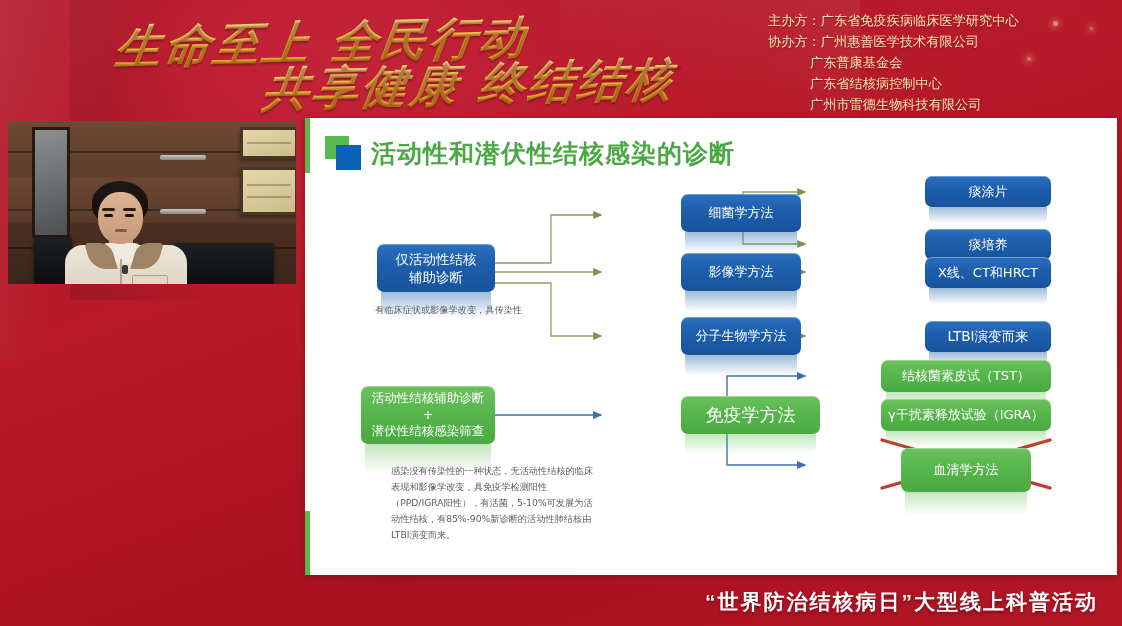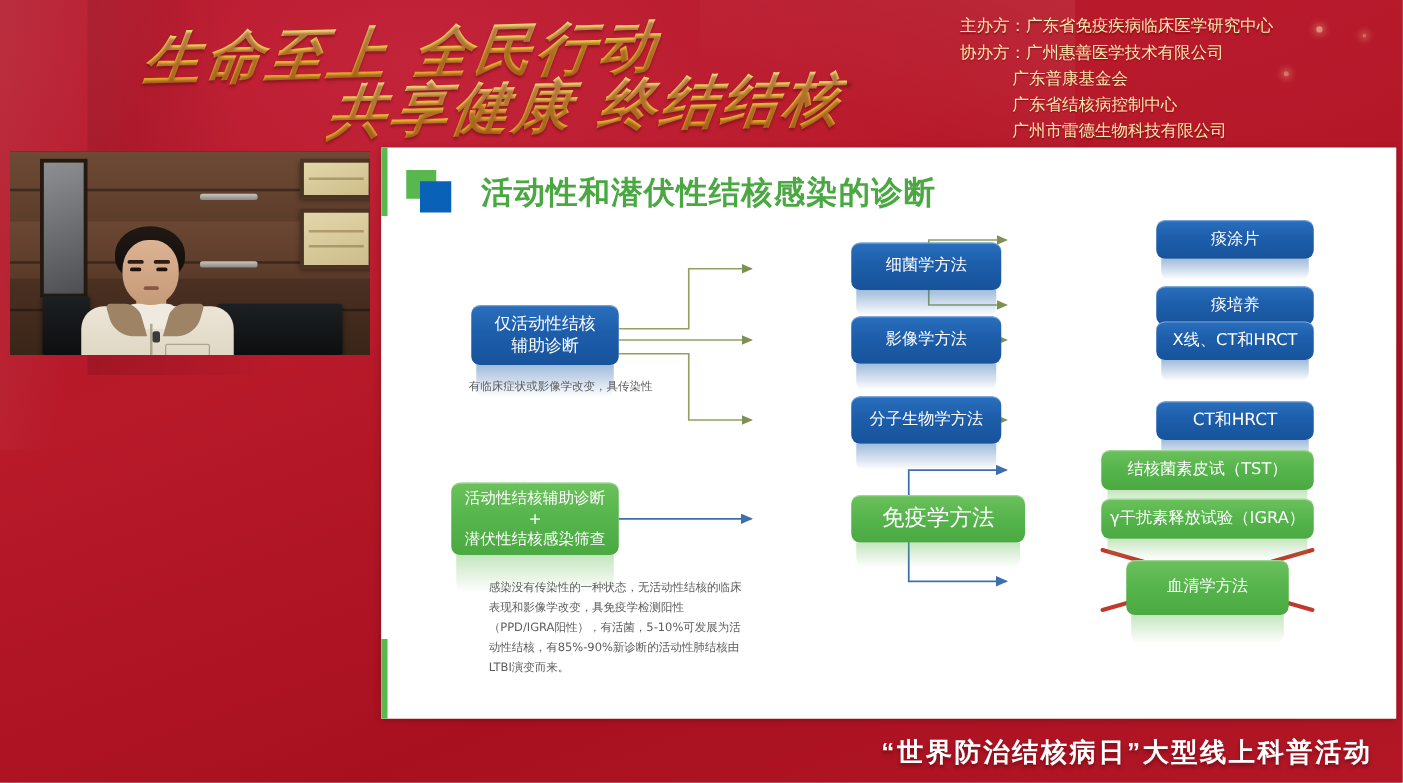--- a/index.html
+++ b/index.html
@@ -88,21 +88,21 @@
   .p-zip{position:absolute;left:60px;top:78px;width:2px;height:32px;background:rgba(160,150,130,.8);}
   .speaker{position:absolute;left:8px;top:306px;width:288px;text-align:center;
     color:#ffffff;font-size:29px;font-weight:700;letter-spacing:3px;
     text-shadow:0 2px 3px rgba(70,4,10,.55);}
 
   
   .slide{position:absolute;left:305px;top:118px;width:812px;height:457px;
     background:#ffffff;box-shadow:0 1px 6px rgba(0,0,0,.25);overflow:hidden;}
   .slide-accent{position:absolute;left:0;top:0;width:5px;height:100%;
     background:linear-gradient(180deg,#57b94e 0%,#57b94e 12%,#ffffff 12%,#ffffff 86%,#57b94e 86%,#57b94e 100%);}
-  .slide-title-row{position:absolute;left:20px;top:18px;display:flex;align-items:flex-end;gap:24px;}
+  .slide-title-row{position:absolute;left:20px;top:18px;display:flex;align-items:flex-end;gap:10px;}
   .title-mark{position:relative;width:36px;height:34px;flex:0 0 auto;}
   .tm-green{position:absolute;left:0;top:0;width:24px;height:23px;background:#58b84f;}
   .tm-blue{position:absolute;left:11px;top:9px;width:25px;height:25px;background:#0a62b8;}
   .slide-title{font-size:25px;font-weight:700;color:#4aa843;letter-spacing:1px;
     font-family:"DejaVu Sans","Liberation Sans",sans-serif;}
 
   
   .node{position:absolute;display:flex;align-items:center;justify-content:center;
     text-align:center;color:#fff;border-radius:7px;line-height:1.35;
     font-family:"DejaVu Sans","Liberation Sans",sans-serif;}
@@ -252,21 +252,21 @@
     <div class="node blue" style="left:620px;top:58px;width:126px;height:31px;font-size:13px">
       <span class="lbl">痰涂片</span>
     </div>
     <div class="node blue" style="left:620px;top:111px;width:126px;height:31px;font-size:13px">
       <span class="lbl">痰培养</span>
     </div>
     <div class="node blue" style="left:620px;top:139px;width:126px;height:31px;font-size:13px">
       <span class="lbl">X线、CT和HRCT</span>
     </div>
     <div class="node blue" style="left:620px;top:203px;width:126px;height:31px;font-size:13.5px">
-      <span class="lbl">CT和HRCT</span>
+      <span class="lbl">LTBI演变而来</span>
     </div>
 
     <div class="node green" style="left:56px;top:268px;width:134px;height:58px;font-size:12.5px">
       <span class="lbl">活动性结核辅助诊断
 +
 潜伏性结核感染筛查</span>
     </div>
     <div class="node green" style="left:376px;top:278px;width:139px;height:38px;font-size:18px">
       <span class="lbl">免疫学方法</span>
     </div>

